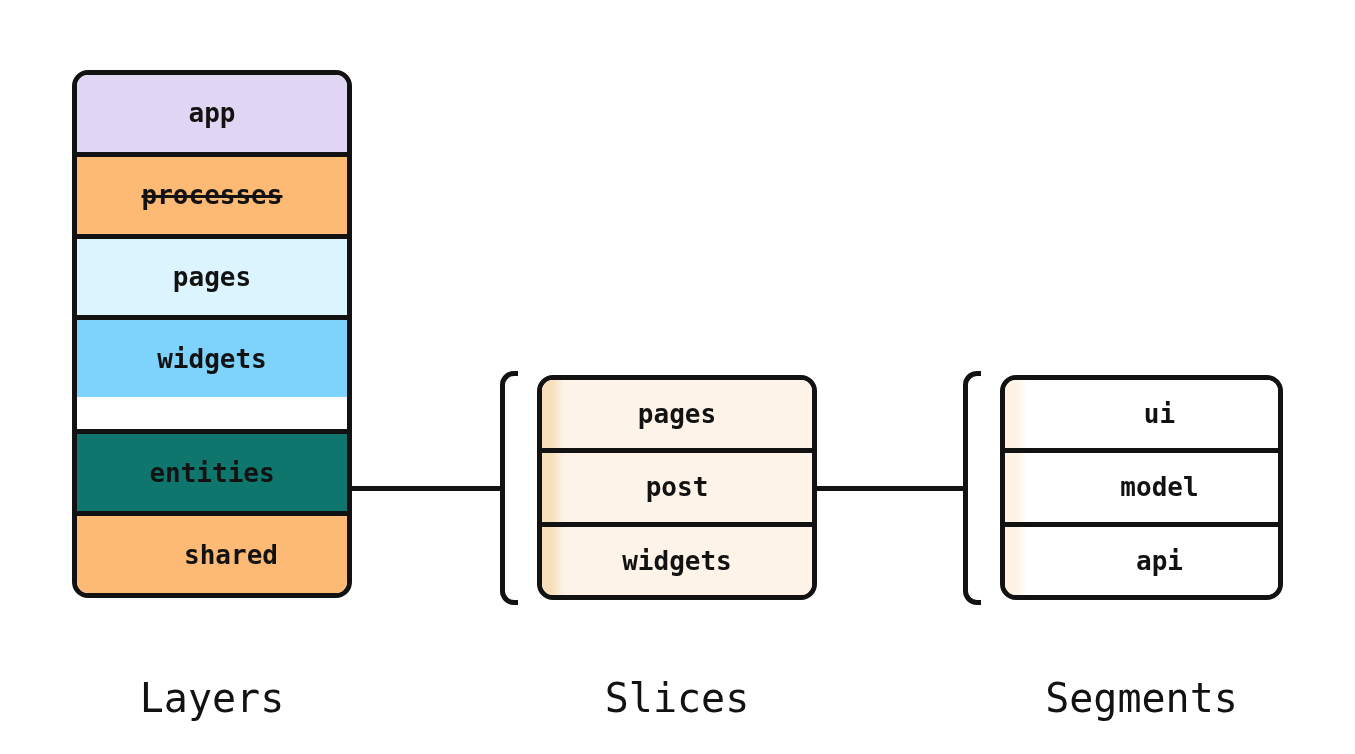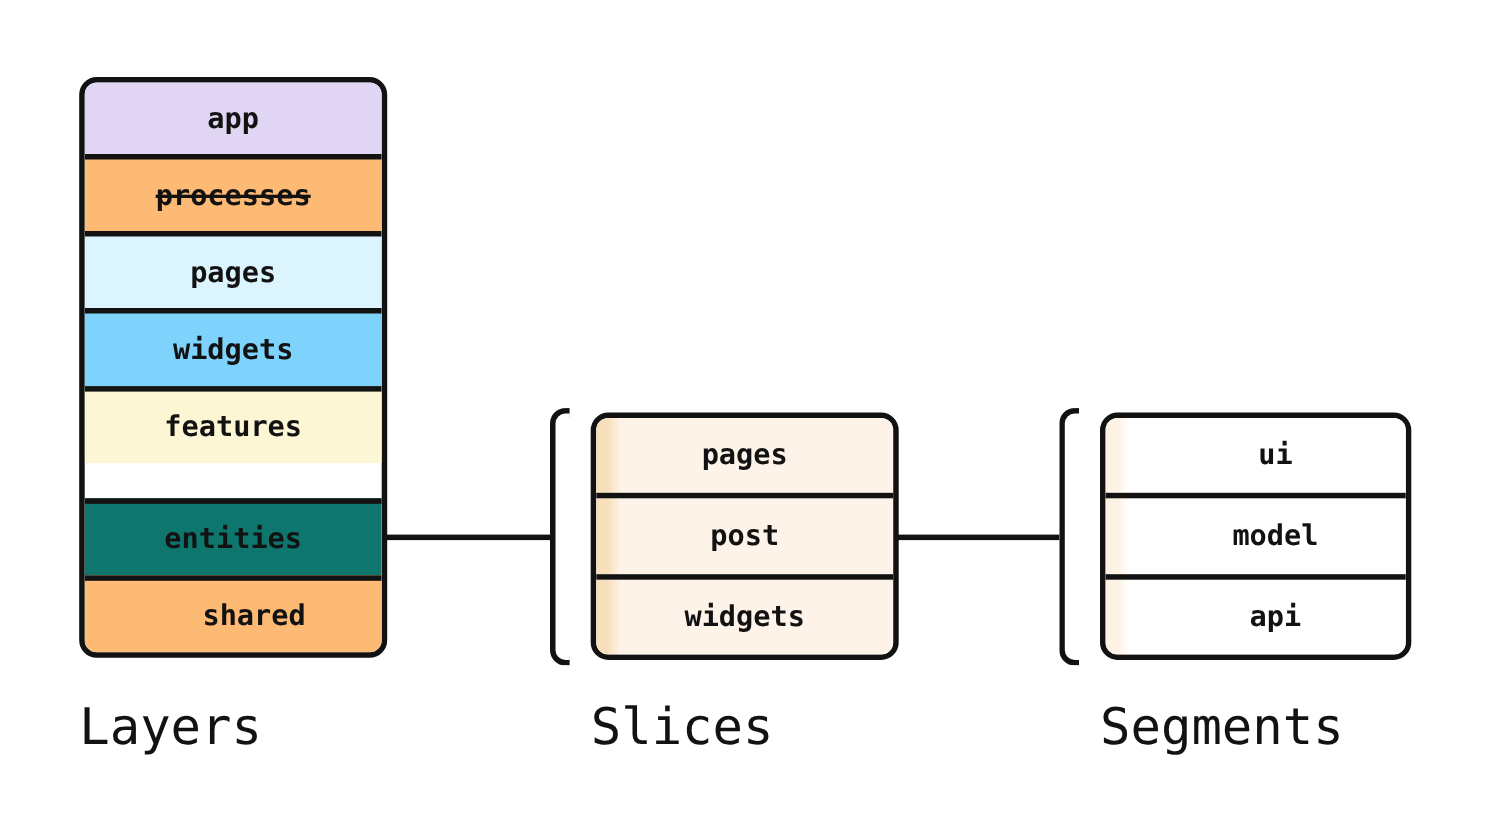--- a/index.html
+++ b/index.html
@@ -92,24 +92,24 @@
     border-radius: 14px 0 0 14px;
   }
   #slices-bracket {
     left: 500px;
   }
   #segments-bracket {
     left: 963px;
   }
   .group-label {
     position: absolute;
-    top: 638px;
-    font-size: 46px;
+    top: 676px;
+    font-size: 40px;
     font-weight: normal;
-    text-align: left;
+    text-align: center;
     line-height: 44px;
     color: #121212;
   }
   #layers-label {
     left: 72px;
     width: 280px;
   }
   #slices-label {
     left: 537px;
     width: 280px;
@@ -129,23 +129,20 @@
       <span>app</span>
     </div>
     <div class="row" style="background: #fdba74;">
       <span class="strike">processes</span>
     </div>
     <div class="row" style="background: rgb(220, 244, 253);">
       <span>pages</span>
     </div>
     <div class="row" style="background: #7dd3fc;">
       <span>widgets</span>
-    </div>
-    <div class="row" style="background: rgb(252, 246, 213);">
-      <span>features</span>
     </div>
     <div class="row" style="background: #0f766e; margin-top: 32px;">
       <span>entities</span>
     </div>
     <div class="row" style="background: #fdba74; padding-left: 38px;">
       <span>shared</span>
     </div>
   </div>
 
   <div class="connector" id="connector-layers-slices"></div>

